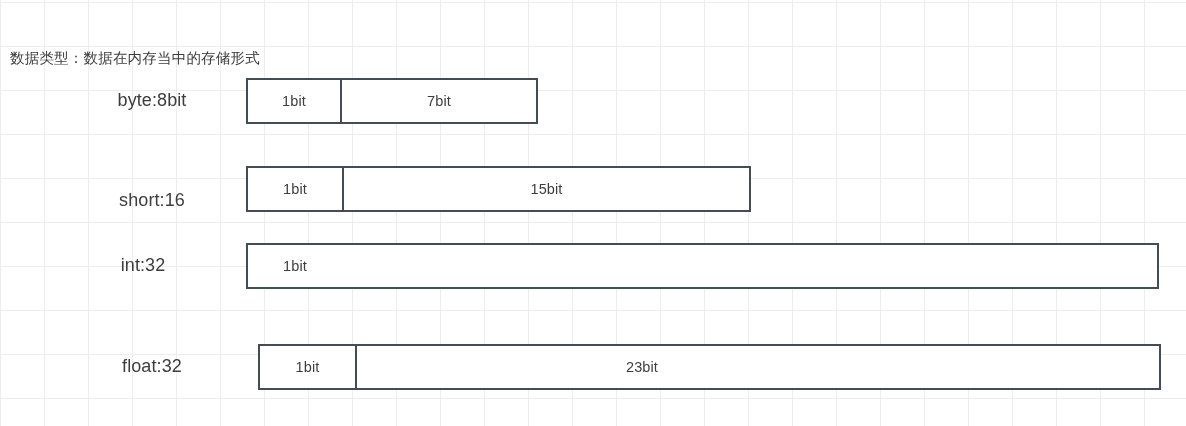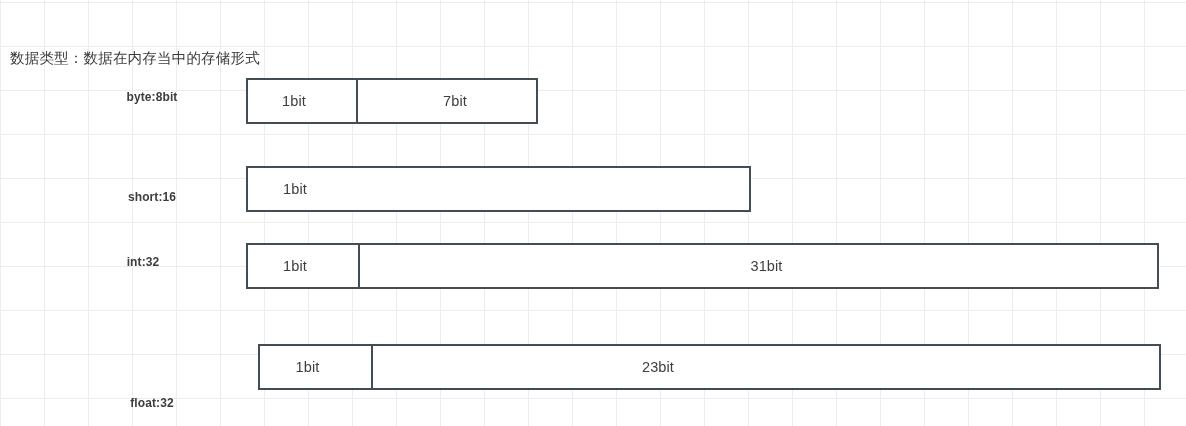--- a/index.html
+++ b/index.html
@@ -32,27 +32,26 @@
     top: 18px;
     font-size: 14.5px;
     color: #3b3b3b;
     white-space: nowrap;
     letter-spacing: 0.2px;
     margin-top: 31px;
   }
   
   .row-label {
     position: absolute;
-    font-size: 12px;
+    font-size: 18px;
     color: #3d3d3d;
     white-space: nowrap;
     text-align: center;
     width: 150px;
     letter-spacing: 0.1px;
-    font-weight: bold;
   }
   
   .bar {
     position: absolute;
     display: flex;
     box-sizing: border-box;
     border: 2px solid #434d54;
     background: #ffffff;
   }
   .cell {
@@ -61,42 +60,41 @@
     align-items: center;
     justify-content: center;
     font-size: 14.5px;
     color: #3d3d3d;
     white-space: nowrap;
     overflow: hidden;
     letter-spacing: 0.1px;
   }
   .cell + .cell {
     border-left: 2px solid #434d54;
-    margin-left: 16px;
   }
 </style>
 </head>
 <body>
 
 <div id="canvas">
   <div class="title">数据类型：数据在内存当中的存储形式</div>
   <div id="rows-container">
       <div class="row-label" style="left: 77px; top: 90px;">byte:8bit</div>
       <div class="bar" style="left: 246px; top: 78px; width: 292px; height: 46px;">
         <div class="cell" style="width: 92px; flex: 0 0 92px;">1bit</div>
         <div class="cell" style="width: 196px; flex: 0 0 196px;">7bit</div>
       </div>
       <div class="row-label" style="left: 77px; top: 190px;">short:16</div>
       <div class="bar" style="left: 246px; top: 166px; width: 505px; height: 46px;">
         <div class="cell" style="width: 94px; flex: 0 0 94px;">1bit</div>
+        <div class="cell" style="width: 407px; flex: 0 0 407px;">15bit</div>
       </div>
       <div class="row-label" style="left: 68px; top: 255px;">int:32</div>
       <div class="bar" style="left: 246px; top: 243px; width: 913px; height: 46px;">
         <div class="cell" style="width: 94px; flex: 0 0 94px;">1bit</div>
-        <div class="cell" style="width: 815px; flex: 0 0 815px;">31bit</div>
       </div>
-      <div class="row-label" style="left: 77px; top: 356px; margin-top: 40px;">float:32</div>
+      <div class="row-label" style="left: 77px; top: 356px;">float:32</div>
       <div class="bar" style="left: 258px; top: 344px; width: 903px; height: 46px;">
         <div class="cell" style="width: 95px; flex: 0 0 95px;">1bit</div>
         <div class="cell" style="width: 572px; flex: 0 0 572px; text-align: center;">23bit</div>
       </div>
     </div>
 </div>
 
 </body></html>

